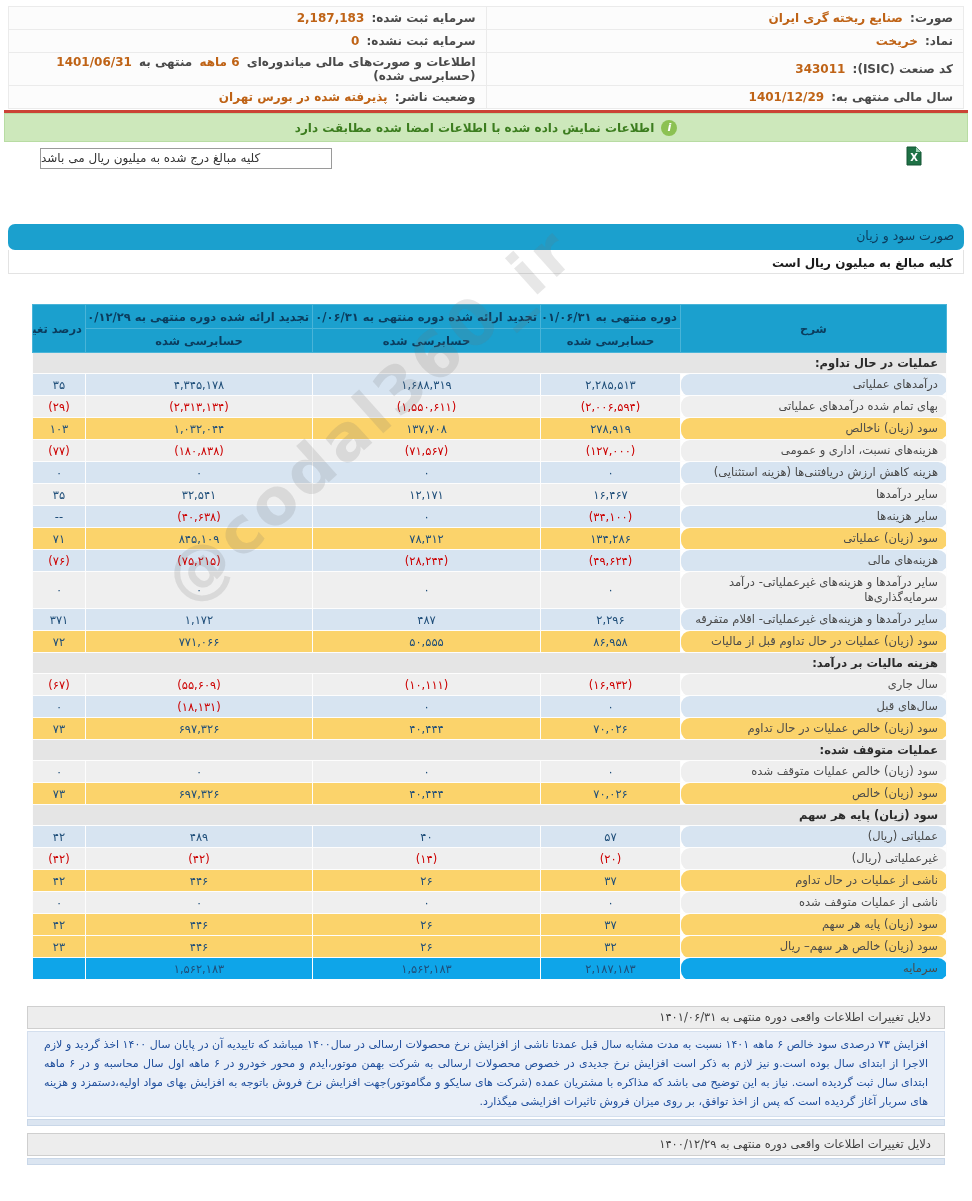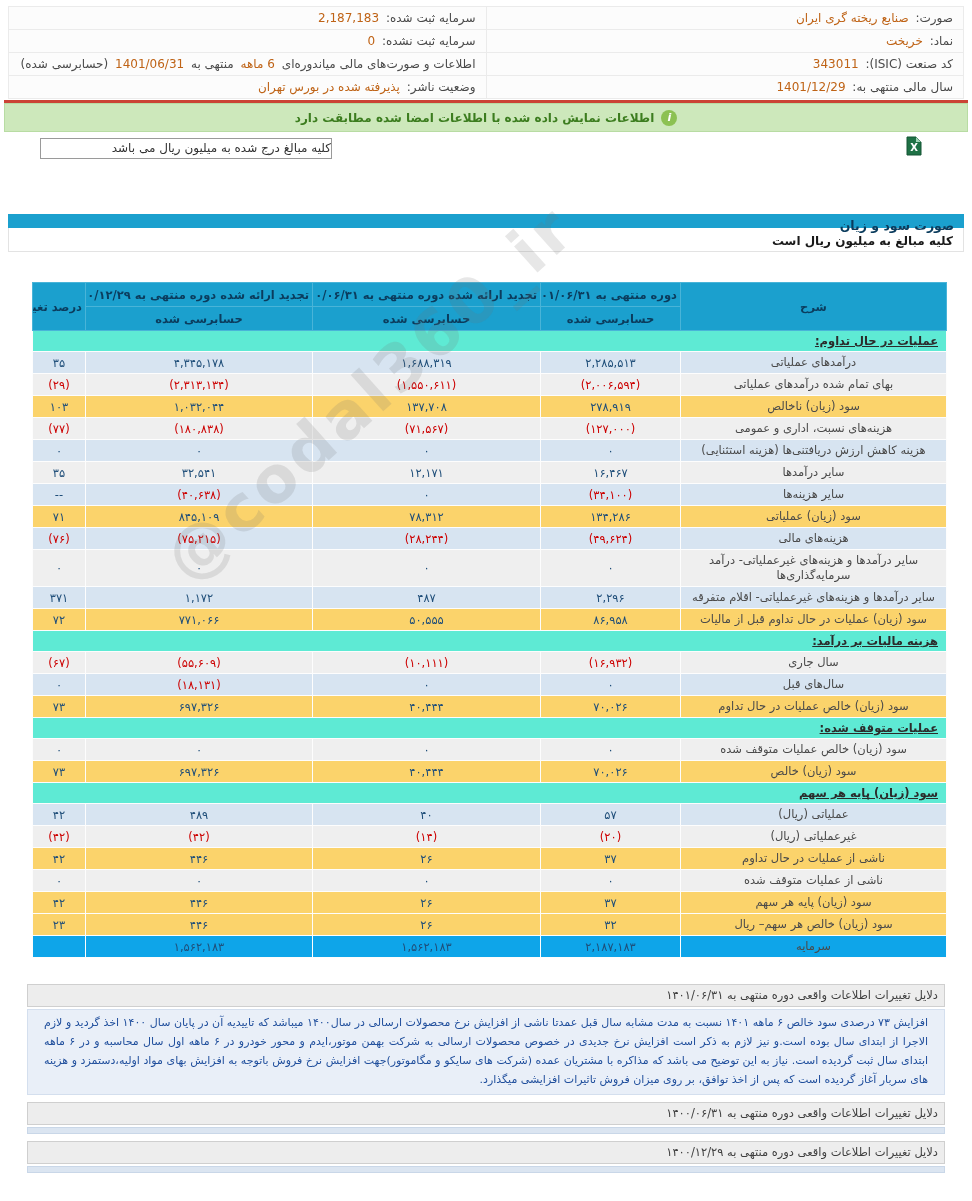--- a/index.html
+++ b/index.html
@@ -10,21 +10,21 @@
     font-family:"DejaVu Sans", sans-serif;
     direction:rtl;
   }
   
   .info-table {
     width:956px; margin:6px 8px 0; border-collapse:collapse;
     font-size:12px; background:#fcfcfc;
   }
   .info-table td {
     width:50%; height:23px; padding:2px 10px;
-    border:1px solid #ebebeb; text-align:right; vertical-align:middle;
+    border:1px solid #ebebeb; text-align:right; vertical-align:middle;font-weight:bold;
   }
   .ilbl { color:#4a4a4a; }
   .ival { color:#bf6316; display:inline-block; padding:0 3px; }
   .red-line { height:3px; background:#cb4335; margin:1px 4px 0; }
   
   .banner {
     margin:0 4px; height:29px; background:#cde8bb; border:1px solid #b8dca3;
     display:flex; align-items:center; justify-content:center; gap:7px;
     font-size:12px; font-weight:bold; color:#3c7d1f;
   }
@@ -32,28 +32,29 @@
     width:16px; height:16px; border-radius:50%я; border-radius:50%;
     background:#8cc152; color:#fff; font-size:11px; font-weight:bold;
     display:inline-flex; align-items:center; justify-content:center;
     font-style:italic;
   }
   
   .units-row { position:relative; height:24px; margin-top:6px; }
   .units-box {
     position:absolute; left:40px; top:0; width:292px; height:21px;
     border:1px solid #9a9a9a; background:#fff; color:#333;
-    font-size:12px; text-align:right; line-height:19px;
+    font-size:12px; text-align:left; line-height:19px;
   }
   .excel-icon { position:absolute; right:50px; top:-2px; cursor:pointer; }
   
   .statement-title {
-    margin:52px 8px 0; height:14px; line-height:23px;
-    background:#1ba0ce; color:#0b3c5d; font-weight:bold; font-size:12.5px;
+    margin:52px 8px 0; height:26px; line-height:23px;
+    background:#1ba0ce; color:#0b3c5d; font-weight:normal; font-size:12.5px;
     padding:0 10px;
+    border-radius:7px;
   }
   .statement-subtitle {
     margin:0 8px; height:24px; line-height:26px; background:#fff;
     border:1px solid #e3e3e3; border-top:none;
     color:#1a1a1a; font-weight:bold; font-size:12px; padding:0 10px;
   }
   
   .table-wrap { position:relative; margin:30px 25px 0 25px; }
   .watermark {
     position:absolute; left:150px; top:250px; z-index:5;
@@ -67,41 +68,41 @@
     font-size:11.5px; border:1px solid #bfbfbf;
   }
   table.stmt th, table.stmt td { border:1px solid #fdfdfd; overflow:hidden; }
   table.stmt thead th {
     background:#1ba0ce; color:#0b3c5d; font-weight:bold;
     height:24px; padding:1px 3px; white-space:nowrap; text-align:center;
     border-color:#49b4d8;
   }
   th.th-desc { text-align:center; }
   td.lab {
-    padding:3px 8px; color:#4a4a4a; text-align:center; line-height:15px;
+    padding:3px 8px; color:#4a4a4a; text-align:right; line-height:15px;border-radius:9px;
   }
   td.num {
     padding:3px 6px; text-align:center; color:#1f4e79; direction:ltr;
     white-space:nowrap;
   }
   td.num.neg { color:#cc0000; }
   td.sec-label {
     padding:3px 8px; font-weight:bold; color:#2b2b2b; height:15px;
   }
-  tr.row-section td { background:#5eead4;text-decoration:underline; }
+  tr.row-section td { background:#e5e5e5; }
   tr.row-blue td    { background:#d7e4f1; }
   tr.row-gray td    { background:#efefef; }
   tr.row-yellow td  { background:#fbd36b; }
   tr.row-capital td { background:#0ea5e9; }
   
   #footnotes { margin:26px 27px 0 27px; }
   .fn-title {
     height:23px; line-height:21px; background:#ededed;
     border:1px solid #cfcfcf; color:#3f3f3f; font-size:11.5px;
-    padding:0 6px; margin-top:7px;
+    padding:0 13px; margin-top:7px;
   }
   .fn-title:first-child { margin-top:0; }
   .fn-body {
     margin-top:2px; background:#e9eff8; border:1px solid #d4dfee;
     color:#1f4e9c; font-size:11px; line-height:19px; padding:3px 16px 5px;
     text-align:justify;
   }
   .fn-strip { height:7px; background:#dbe5f1; border:1px solid #c9d7e8; margin-top:2px; }
 </style>
 </head>
@@ -356,19 +357,18 @@
             <td class="num">۱,۵۶۲,۱۸۳</td>
             <td class="num"></td>
           </tr>
         </tbody>
     </table>
   </div>
 
   <div id="footnotes">
       <div class="fn-title">دلایل تغییرات اطلاعات واقعی دوره منتهی به ۱۴۰۱/۰۶/۳۱</div>
       <div class="fn-body">افزایش ۷۳ درصدی سود خالص ۶ ماهه ۱۴۰۱ نسبت به مدت مشابه سال قبل عمدتا ناشی از افزایش نرخ محصولات ارسالی در سال۱۴۰۰ میباشد که تاییدیه آن در پایان سال ۱۴۰۰ اخذ گردید و لازم الاجرا از ابتدای سال بوده است.و نیز لازم به ذکر است افزایش نرخ جدیدی در خصوص محصولات ارسالی به شرکت بهمن موتور،ایدم و محور خودرو در ۶ ماهه اول سال محاسبه و در ۶ ماهه ابتدای سال ثبت گردیده است. نیاز به این توضیح می باشد که مذاکره با مشتریان عمده (شرکت های سایکو و مگاموتور)جهت افزایش نرخ فروش باتوجه به افزایش بهای مواد اولیه،دستمزد و هزینه های سربار آغاز گردیده است که پس از اخذ توافق، بر روی میزان فروش تاثیرات افزایشی میگذارد.</div>
-      <div class="fn-title">دلایل تغییرات اطلاعات واقعی دوره منتهی به ۱۴۰۰/۰۶/۳۱</div>
       <div class="fn-strip"></div>
       <div class="fn-title">دلایل تغییرات اطلاعات واقعی دوره منتهی به ۱۴۰۰/۱۲/۲۹</div>
       <div class="fn-strip"></div>
     </div>
 
 </div>
 
 </body></html>

